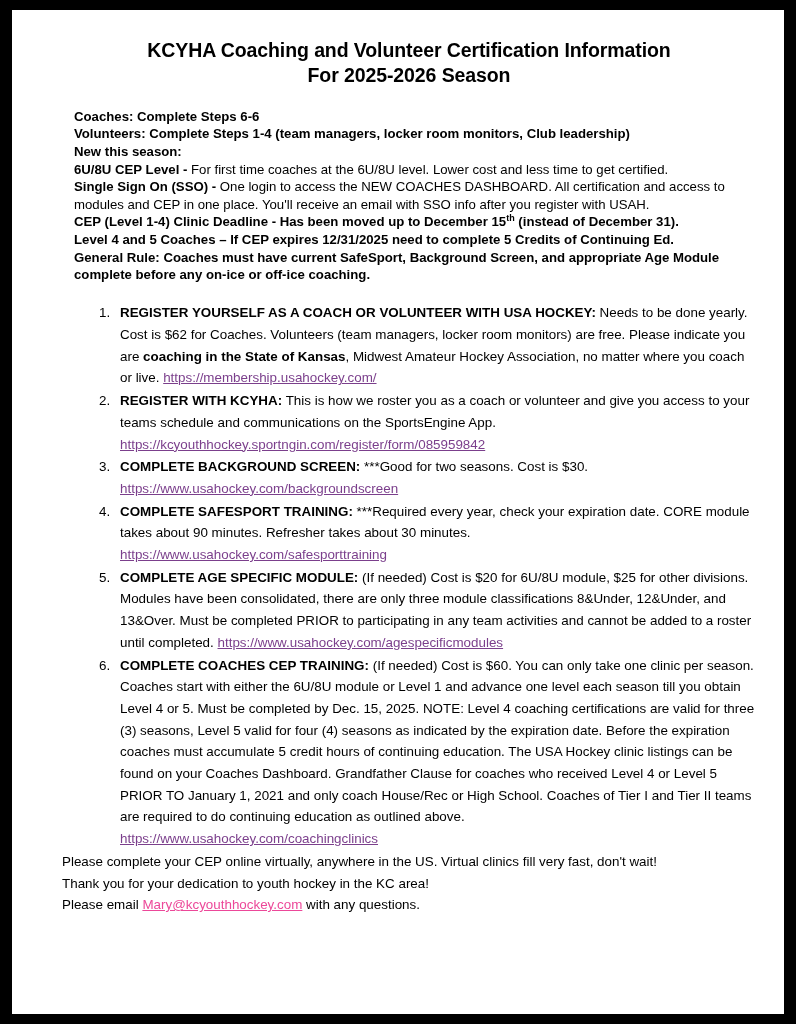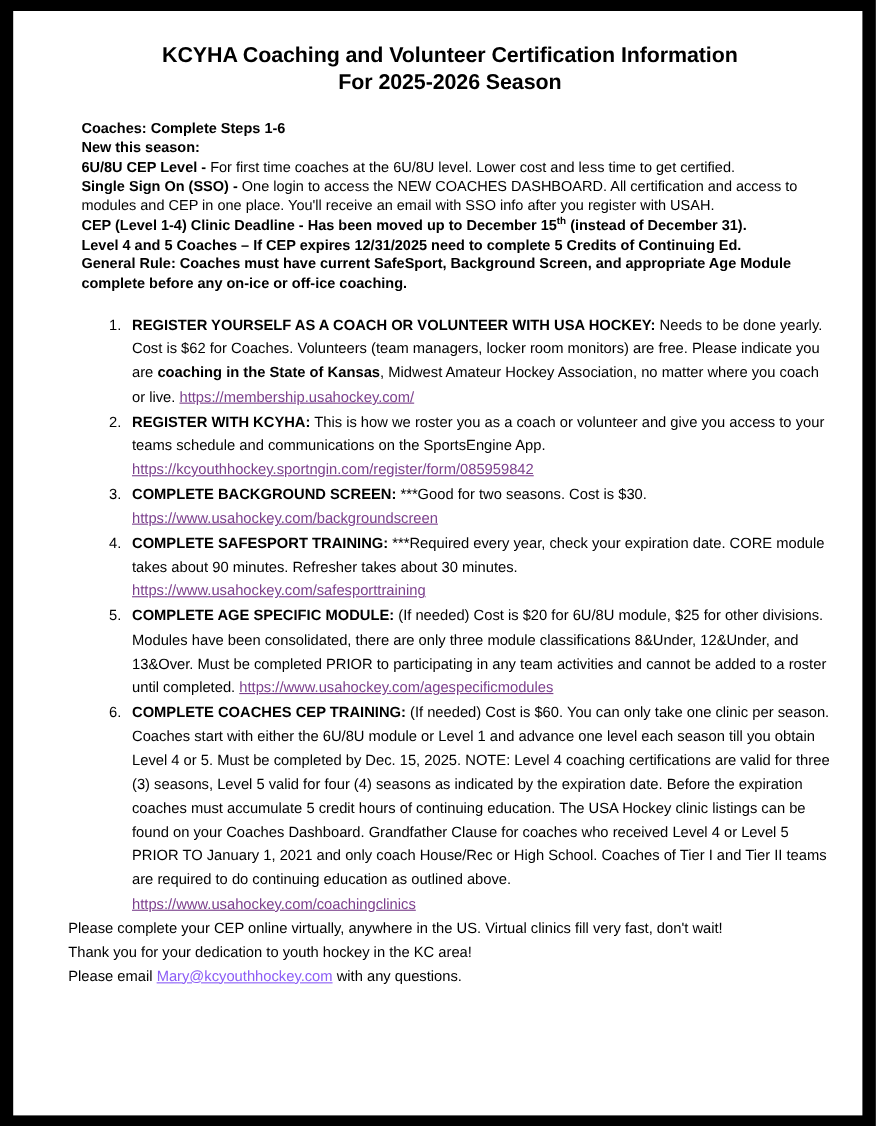--- a/index.html
+++ b/index.html
@@ -64,21 +64,21 @@
   }
   ol.steps > li::marker {
     font-weight: normal;
   }
   a.link {
     color: #7b3f8c;
     text-decoration: underline;
     word-break: break-all;
   }
   a.maillink {
-    color: #8b5cf6;
+    color: #ec4899;
     text-decoration: underline;
   }
   .footer {
     padding-left: 4px;
     font-size: 13.4px;
     line-height: 1.62;
     color: #000;
   }
   .footer p { margin: 0; }
 </style>
@@ -86,21 +86,22 @@
 <body>
 
 <div class="page">
 
   <div class="title">
     <span>KCYHA Coaching and Volunteer Certification Information</span>
     <span class="line2">For 2025-2026 Season</span>
   </div>
 
   <div class="block">
-    <p class="b">Coaches: Complete Steps 1-6</p>
+    <p class="b">Coaches: Complete Steps 6-6</p>
+    <p class="b">Volunteers: Complete Steps 1-4 (team managers, locker room monitors, Club leadership)</p>
   </div>
 
   <div class="block gap">
     <p class="b">New this season:</p>
     <p><span class="b">6U/8U CEP Level -</span><span> For first time coaches at the 6U/8U level. Lower cost and less time to get certified.</span></p>
     <p><span class="b">Single Sign On (SSO) -</span><span> One login to access the NEW COACHES DASHBOARD.  All certification and access to modules and CEP in one place. You'll receive an email with SSO info after you register with USAH.</span></p>
     <p><span class="b">CEP (Level 1-4) Clinic Deadline -</span><span class="b"> Has been moved up to December 15</span><span class="b sup">th</span><span class="b"> (instead of December 31).</span></p>
     <p><span class="b">Level 4 and 5 Coaches –</span><span class="b"> If CEP expires 12/31/2025 need to complete 5 Credits of Continuing Ed.</span></p>
   </div>
 

